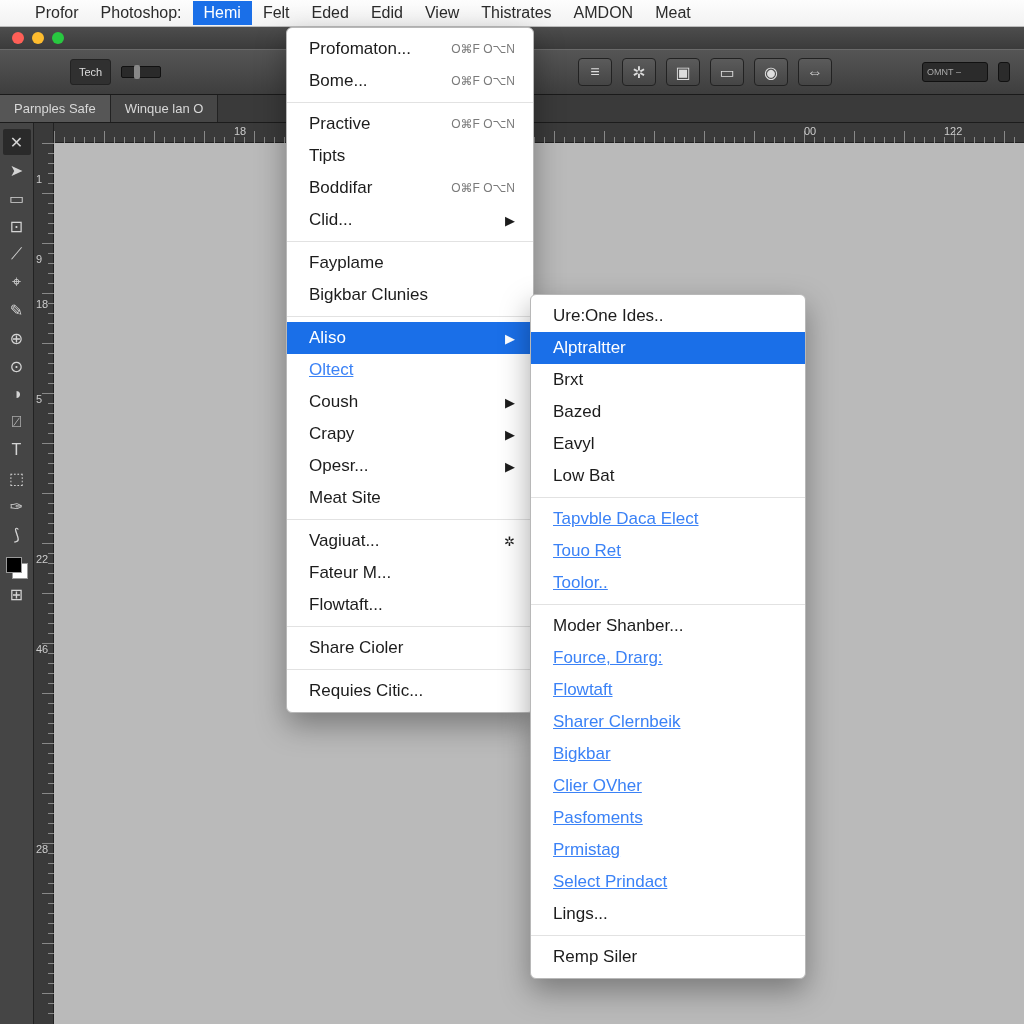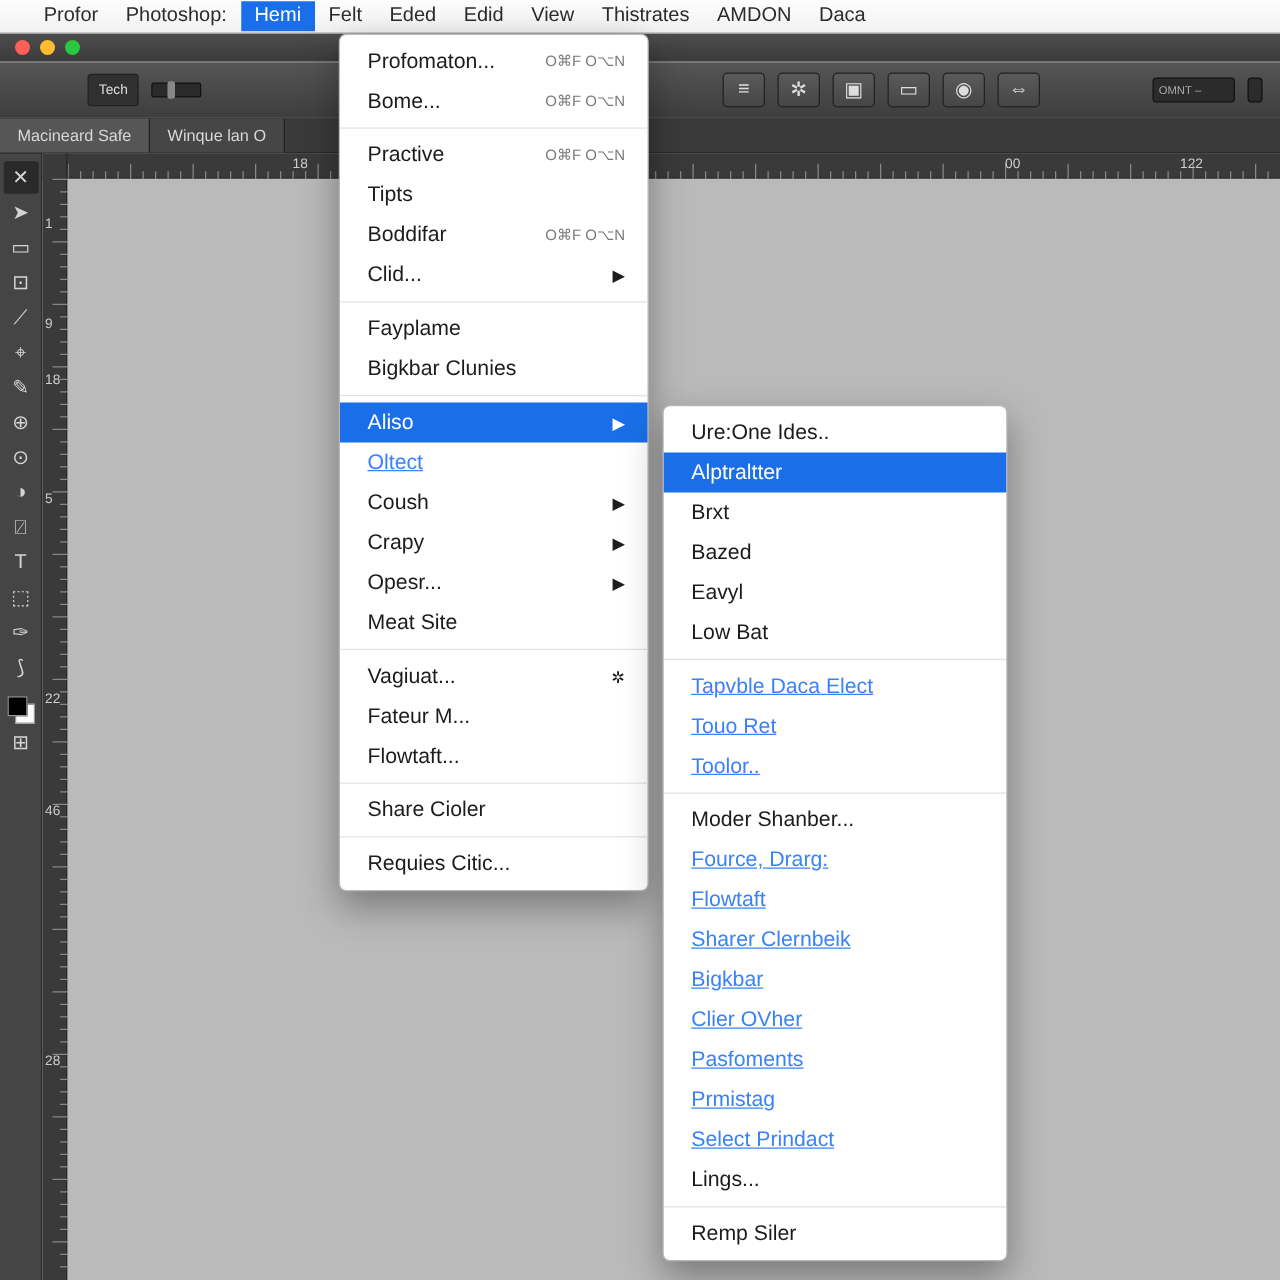--- a/index.html
+++ b/index.html
@@ -48,38 +48,38 @@
 
 .menu { position:absolute; background:#fff; border:1px solid #b8b8b8; border-radius:6px; box-shadow: 0 12px 30px rgba(0,0,0,0.35); padding: 5px 0; font-size: 17px; color:#1c1c1c; }
 .menu .row { display:flex; align-items:center; height:32px; padding: 0 18px 0 22px; white-space:nowrap; position:relative; }
 .menu .row.highlight { background:#1a6fe8; color:#fff; }
 .menu .row.disabled { color:#3b82f6;text-decoration:underline; }
 .menu .row .lab { flex:1; }
 .menu .row .sc { font-size:12px; color:#7a7a7a; margin-left: 30px; line-height:1.05; text-align:left; }
 .menu .row .arrow { margin-left:30px; font-size:13px; }
 .menu hr { border:none; border-top:1px solid #e2e2e2; margin:5px 0; }
 
-#menu1 { top: 27px; left: 271px; width: 248px; }
-#menu2 { top: 324px; left: 530px; width: 276px; }
+#menu1 { top: 27px; left: 286px; width: 248px; }
+#menu2 { top: 294px; left: 530px; width: 276px; }
 </style>
 </head>
 <body>
 
 <div class="menubar">
   <span class="apple"></span>
 <span class="mitem">Profor</span>
     <span class="mitem">Photoshop:</span>
     <span class="mitem active">Hemi</span>
     <span class="mitem">Felt</span>
     <span class="mitem">Eded</span>
     <span class="mitem">Edid</span>
     <span class="mitem">View</span>
     <span class="mitem">Thistrates</span>
     <span class="mitem">AMDON</span>
-    <span class="mitem">Daca</span>
+    <span class="mitem">Meat</span>
   </div>
 
 <div class="titlebar">
   <div class="tl-dot tl-red"></div>
   <div class="tl-dot tl-yel"></div>
   <div class="tl-dot tl-grn"></div>
 </div>
 
 <div class="optbar">
   <div style="width:46px"></div>
@@ -91,21 +91,21 @@
   <div class="opticon">▣</div>
   <div class="opticon">▭</div>
   <div class="opticon">◉</div>
   <div class="opticon">⇔</div>
   <div style="width:70px"></div>
   <div class="optsmall"><span>OMNT</span>&nbsp;–</div>
   <div style="width:12px;height:20px;background:#2b2b2b;border:1px solid #111;border-radius:3px;"></div>
 </div>
 
 <div class="tabbar">
-    <div class="doctab active">Macineard Safe</div>
+    <div class="doctab active">Parnples Safe</div>
     <div class="doctab">Winque lan O</div>
   </div>
 
 <div class="workarea">
   <div class="toolbox">
       <div class="tool sel">✕</div>
       <div class="tool">➤</div>
       <div class="tool">▭</div>
       <div class="tool">⊡</div>
       <div class="tool">⟋</div>

